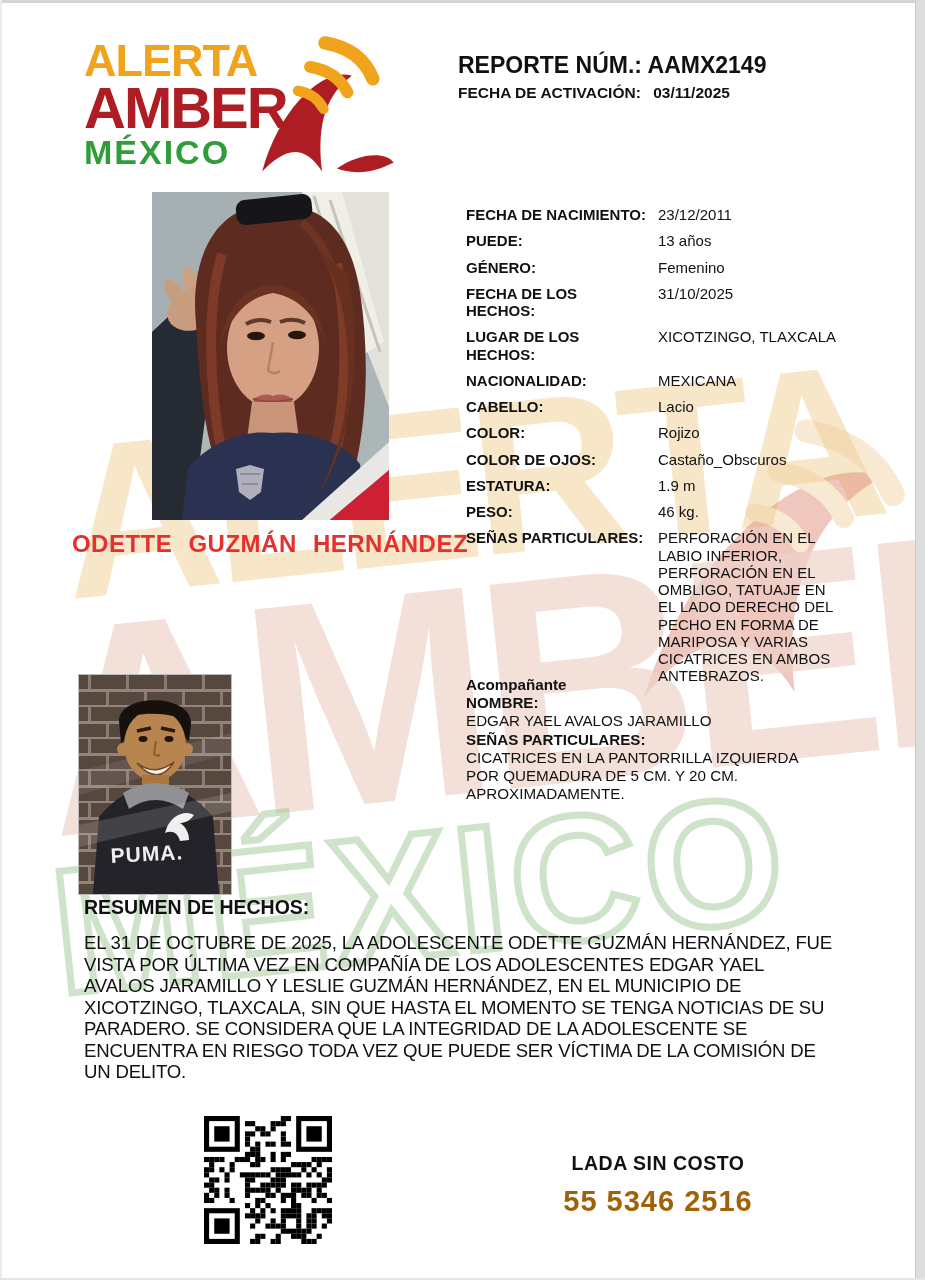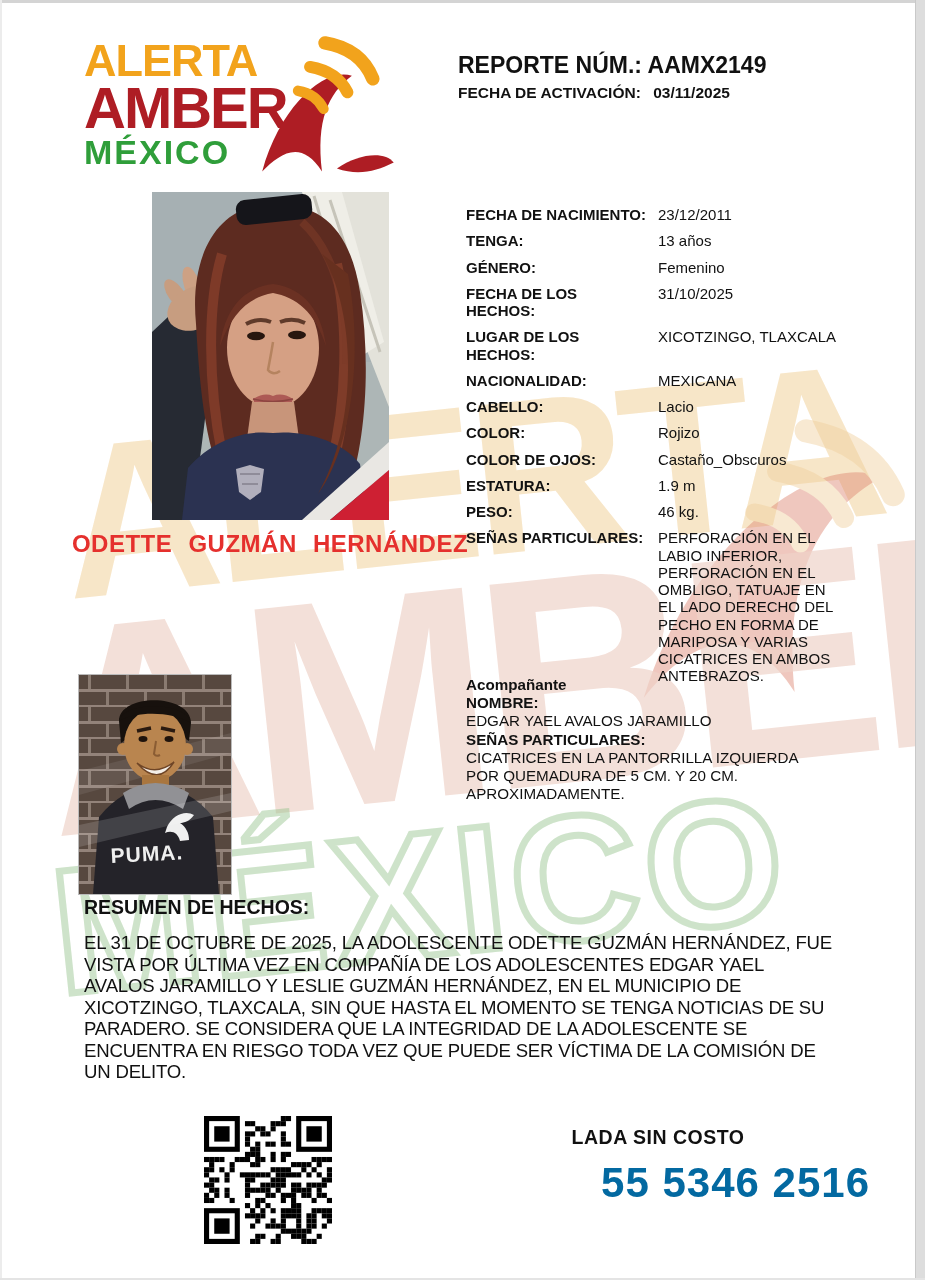--- a/index.html
+++ b/index.html
@@ -55,22 +55,22 @@
   .companion .c-marks{margin-top:0;white-space:pre-line;}
 
   
   .summary{position:absolute;left:84px;top:896px;width:805px;z-index:2;}
   .summary h2{margin:0;font-size:19.5px;font-weight:bold;}
   .summary p{margin:13px 0 0 0;font-size:18.6px;line-height:1.16;letter-spacing:-.2px;white-space:pre-line;}
 
   
   .qr{position:absolute;left:204px;top:1116px;width:128px;height:128px;z-index:2;}
   .phone-block{position:absolute;left:446px;top:1126px;width:424px;text-align:center;z-index:2;}
-  .lada{font-size:19.5px;font-weight:bold;letter-spacing:.5px;}
-  .phone{font-size:42px;font-weight:bold;color:#0369a1;margin-top:10px;letter-spacing:1px;text-align:right;}
+  .lada{font-size:19.5px;font-weight:bold;letter-spacing:.5px;margin-top:26px;}
+  .phone{font-size:29px;font-weight:bold;color:#a16207;margin-top:10px;letter-spacing:1px;}
 </style>
 </head>
 <body>
 
 <div class="page">
   <div class="edge-top"></div>
   <div class="edge-left"></div>
   <div class="edge-right"></div>
   <div class="edge-bottom"></div>
 
@@ -147,21 +147,21 @@
     </svg>
   </div>
 
   <div class="victim-name">ODETTE GUZMÁN HERNÁNDEZ</div>
 
   <div class="fields">
 
       <div class="lbl">FECHA DE NACIMIENTO:</div>
       <div class="val">23/12/2011</div>
 
-      <div class="lbl">TENGA:</div>
+      <div class="lbl">PUEDE:</div>
       <div class="val">13 años</div>
 
       <div class="lbl">GÉNERO:</div>
       <div class="val">Femenino</div>
 
       <div class="lbl">FECHA DE LOS
 HECHOS:</div>
       <div class="val">31/10/2025</div>
 
       <div class="lbl">LUGAR DE LOS

